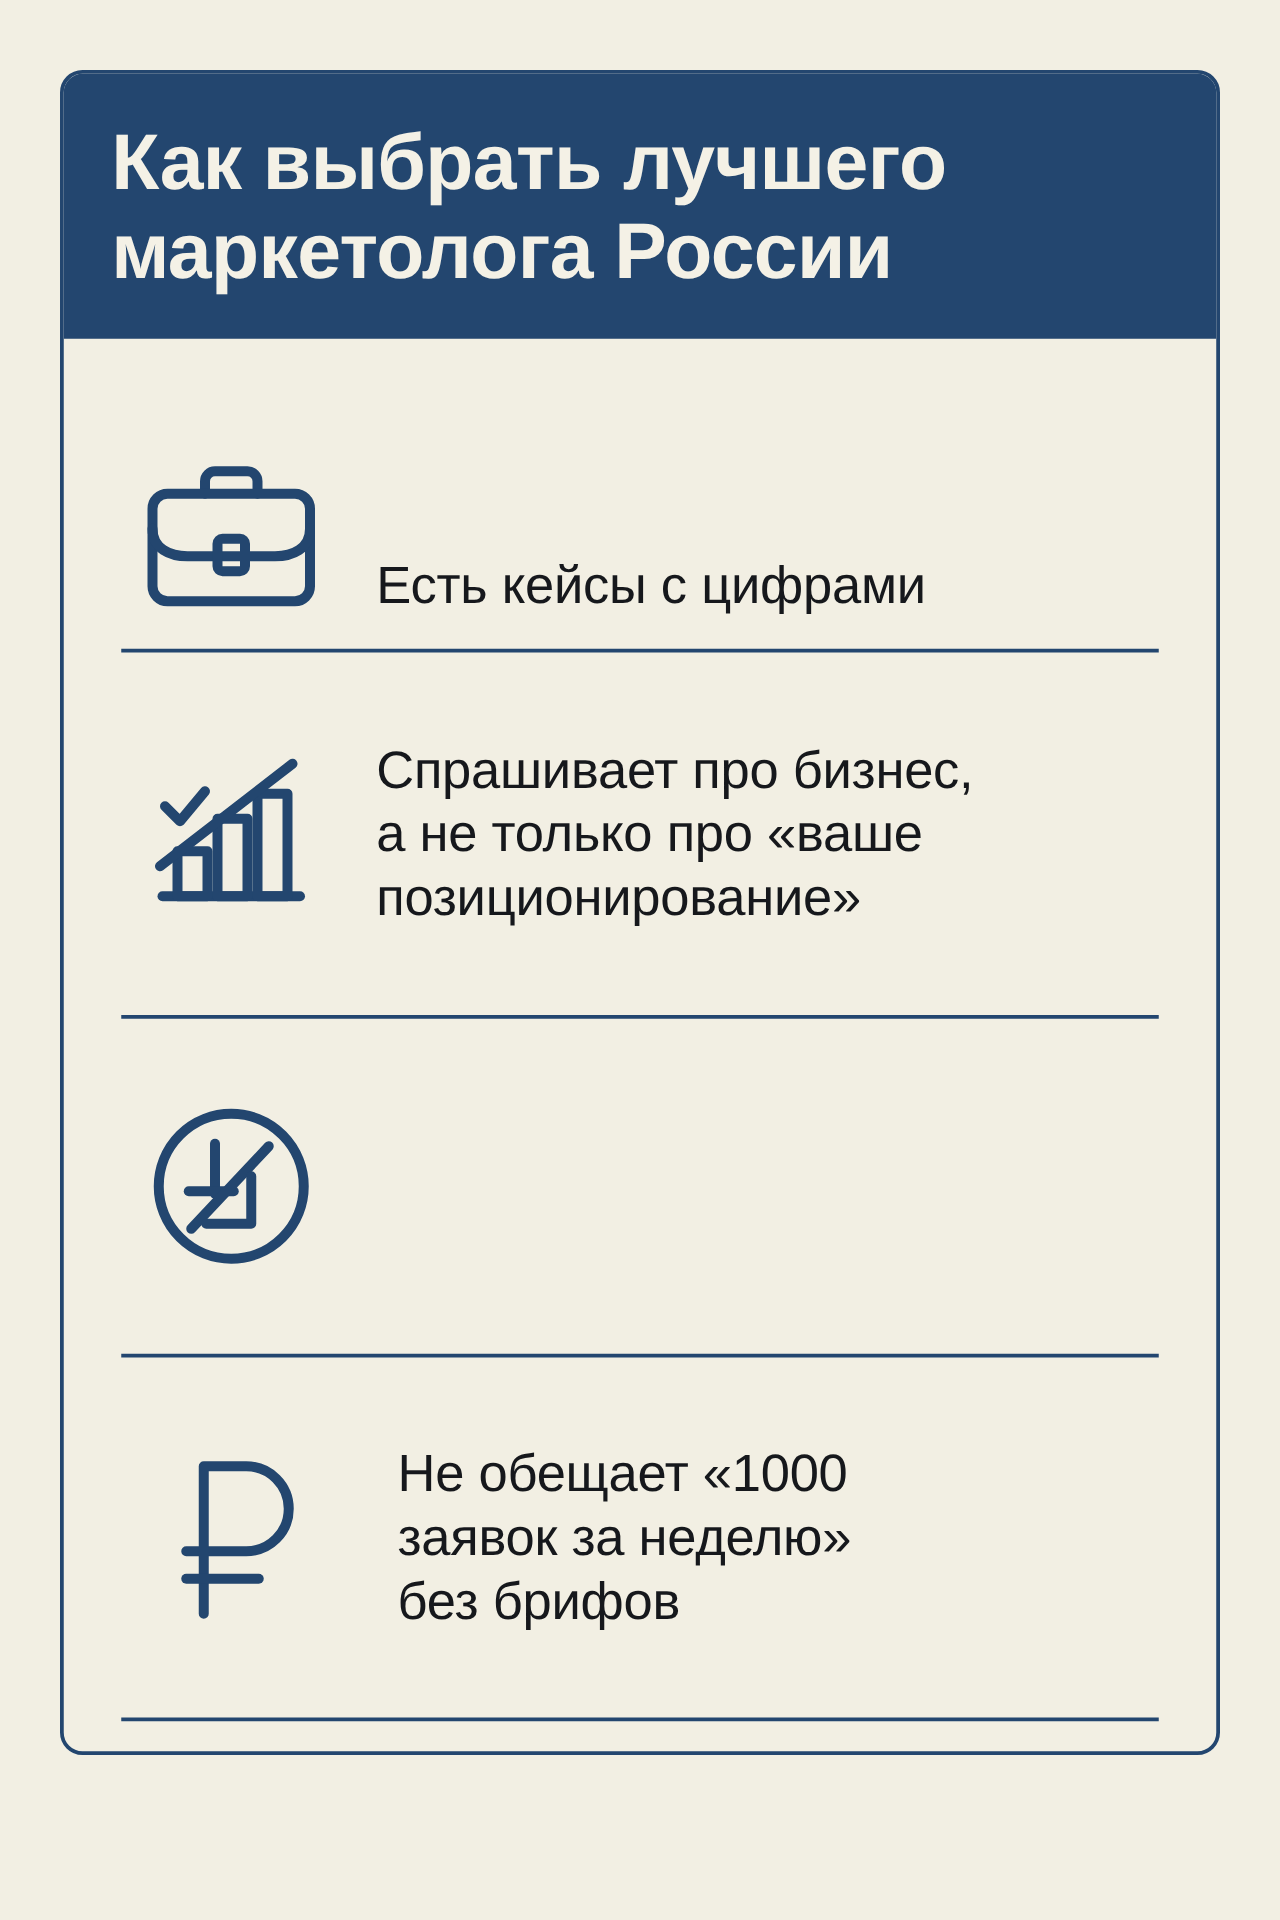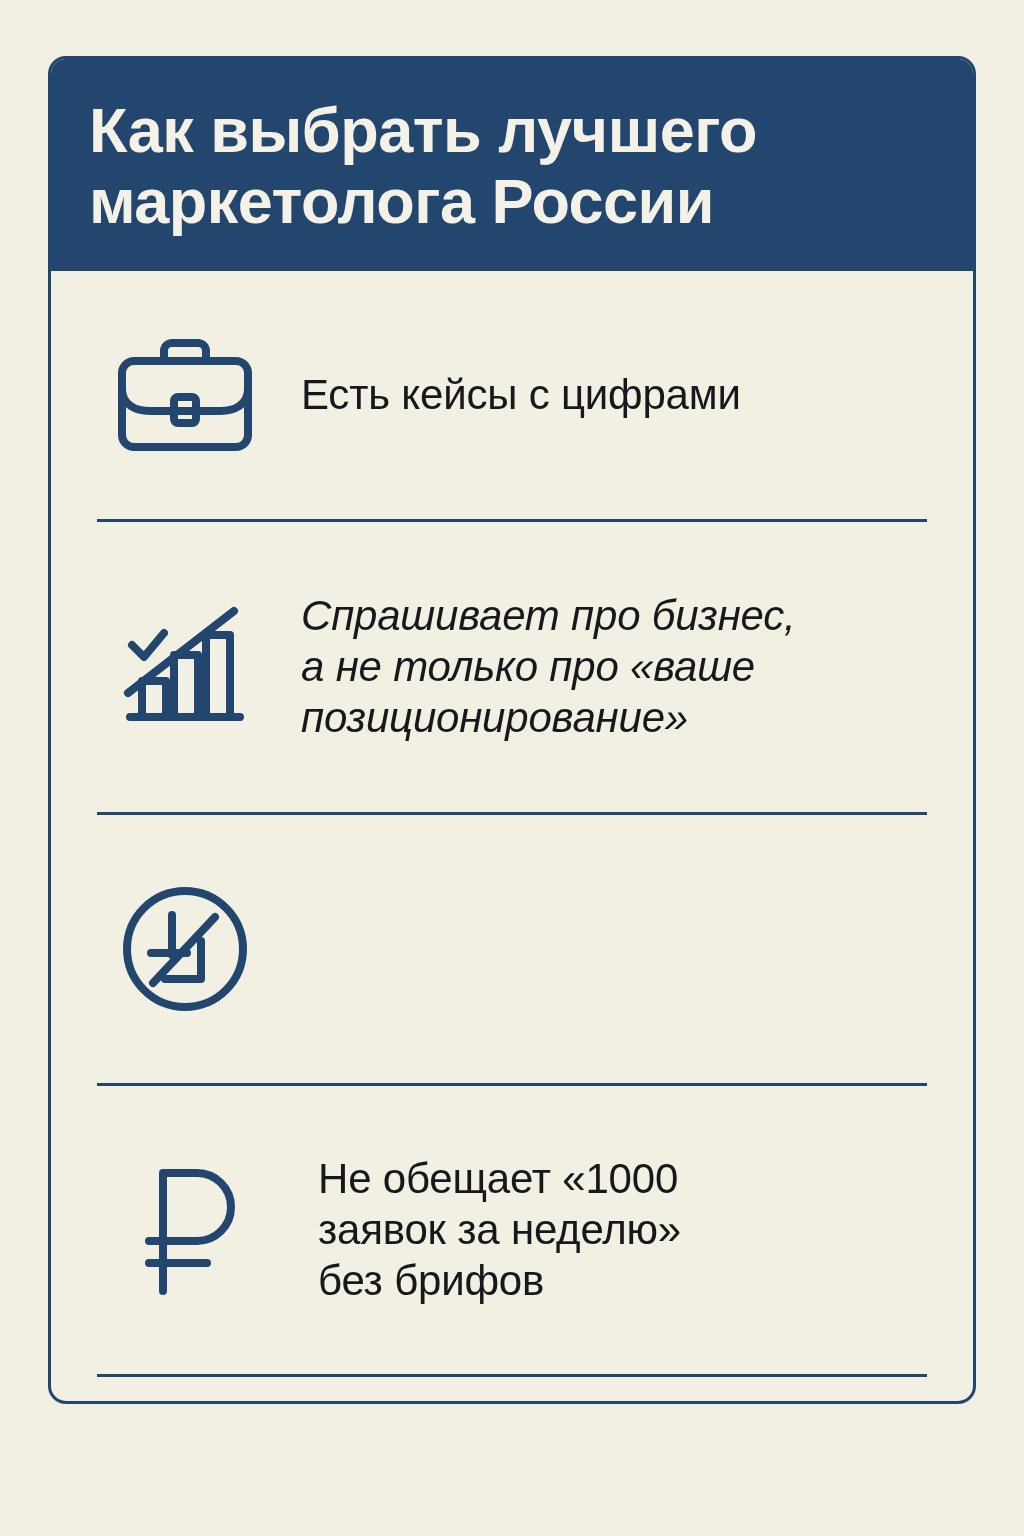--- a/index.html
+++ b/index.html
@@ -86,22 +86,22 @@
   .row-text {
     flex: 1 1 auto;
     color: #16181c;
     font-size: 42px;
     line-height: 1.21;
     white-space: pre-line;
     letter-spacing: -0.2px;
   }
 
   
-  .row-1 { flex: 0 0 196px; }
-  .row-2 { flex: 0 0 238px; font-style: italic; }
+  .row-1 { flex: 0 0 196px; align-items: flex-end; }
+  .row-2 { flex: 0 0 238px; }
   .row-3 { flex: 0 0 216px; }
   .row-4 { flex: 0 0 236px; gap: 45px; }
   .row-5 { flex: 0 0 214px; }
 </style>
 </head>
 <body>
 
 <div class="page">
 
   <div class="card">

